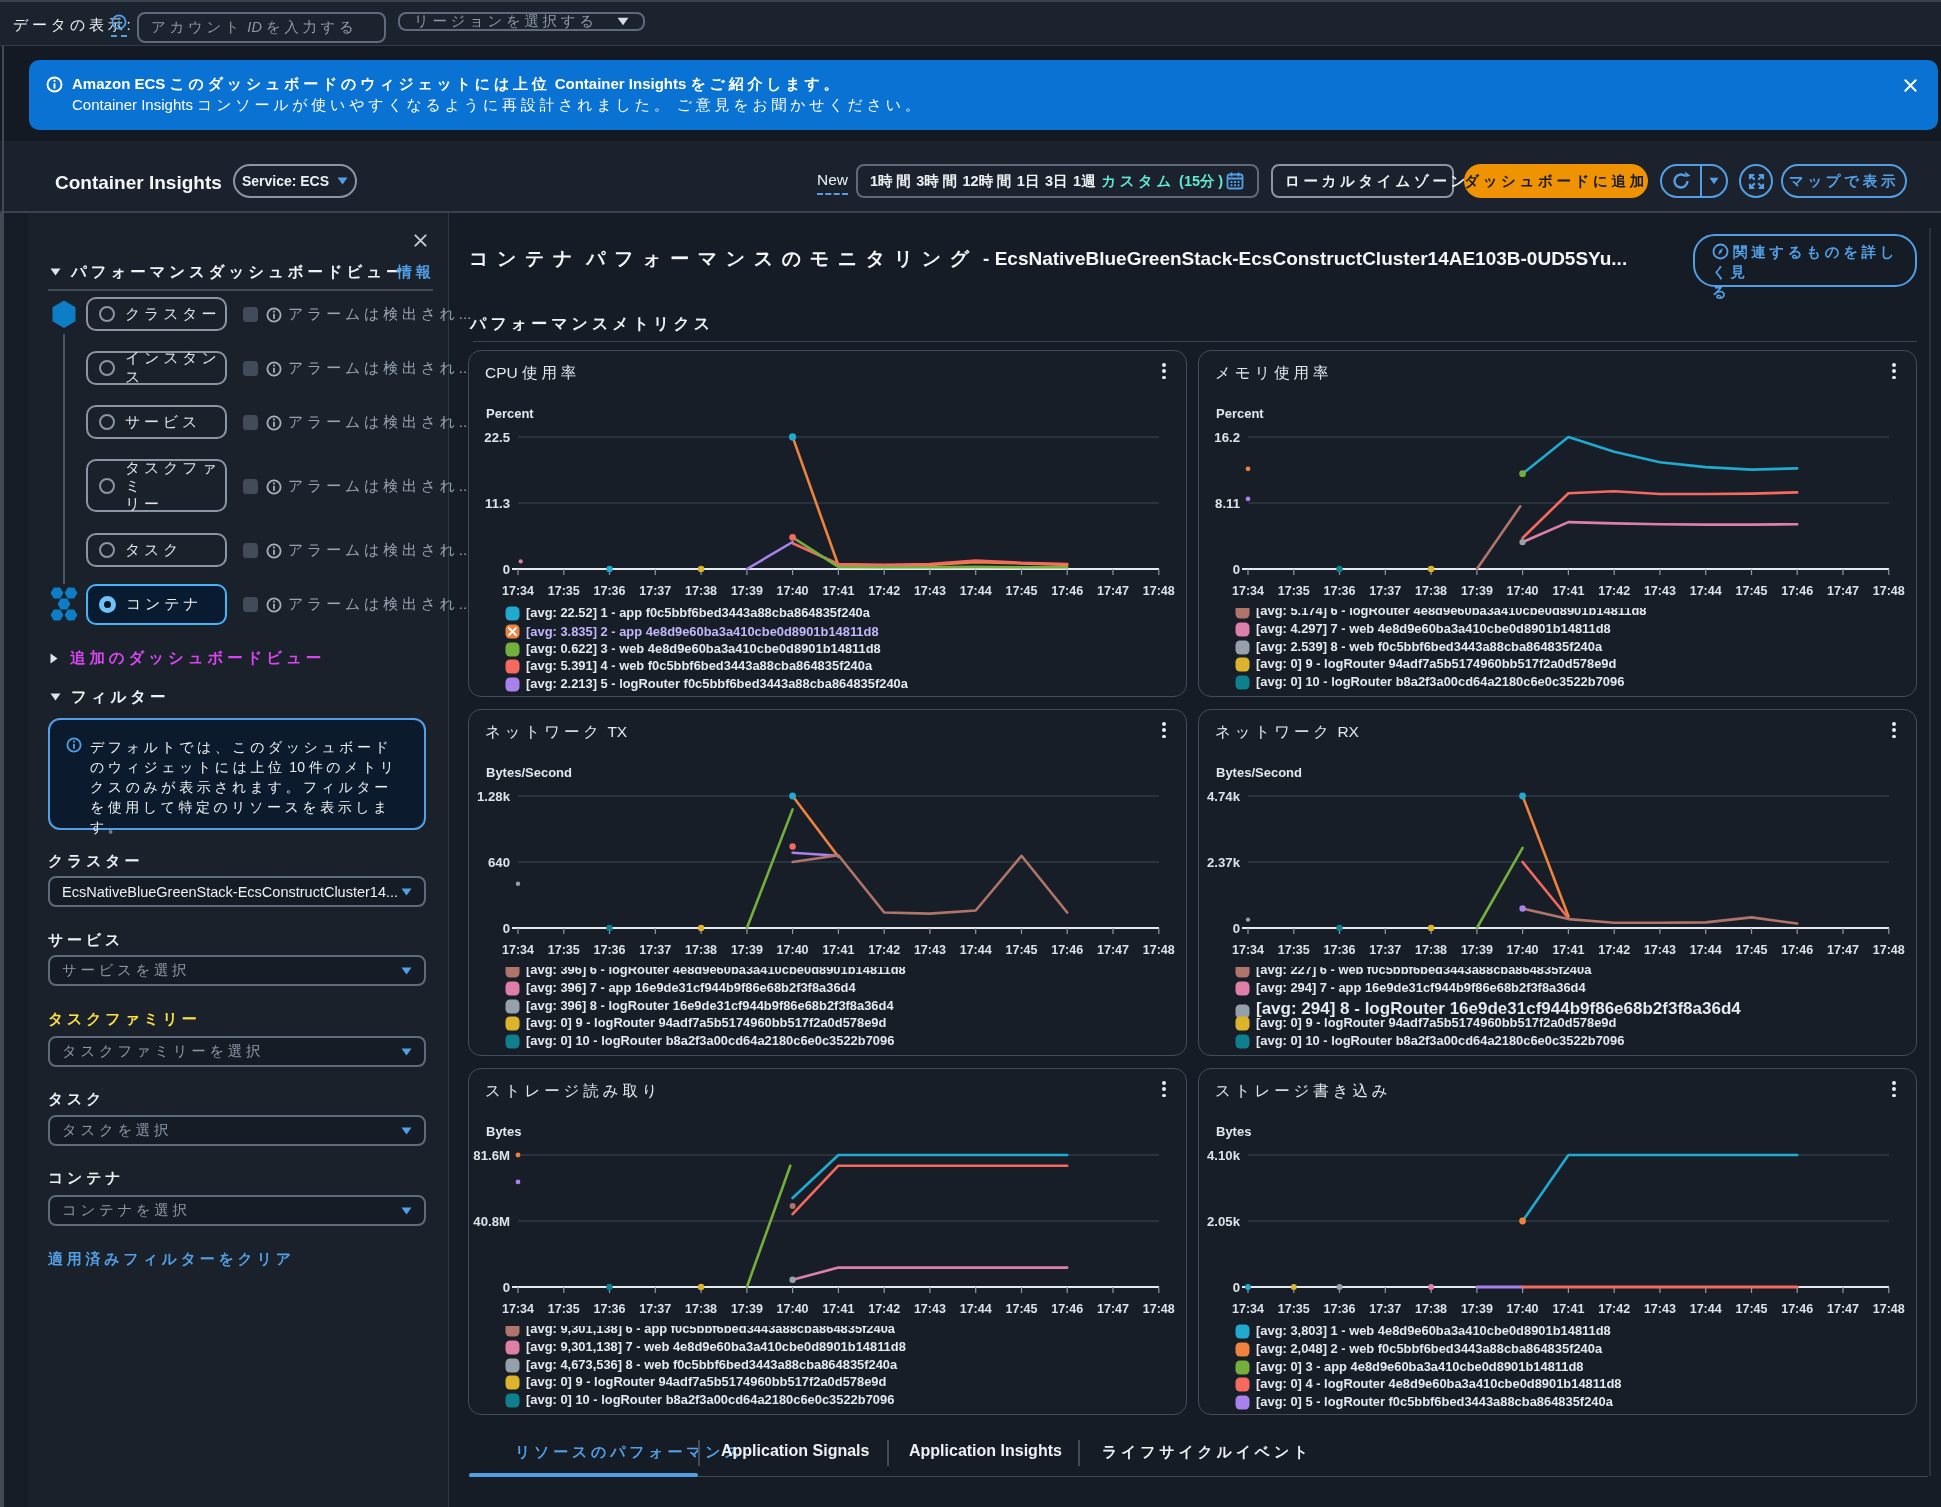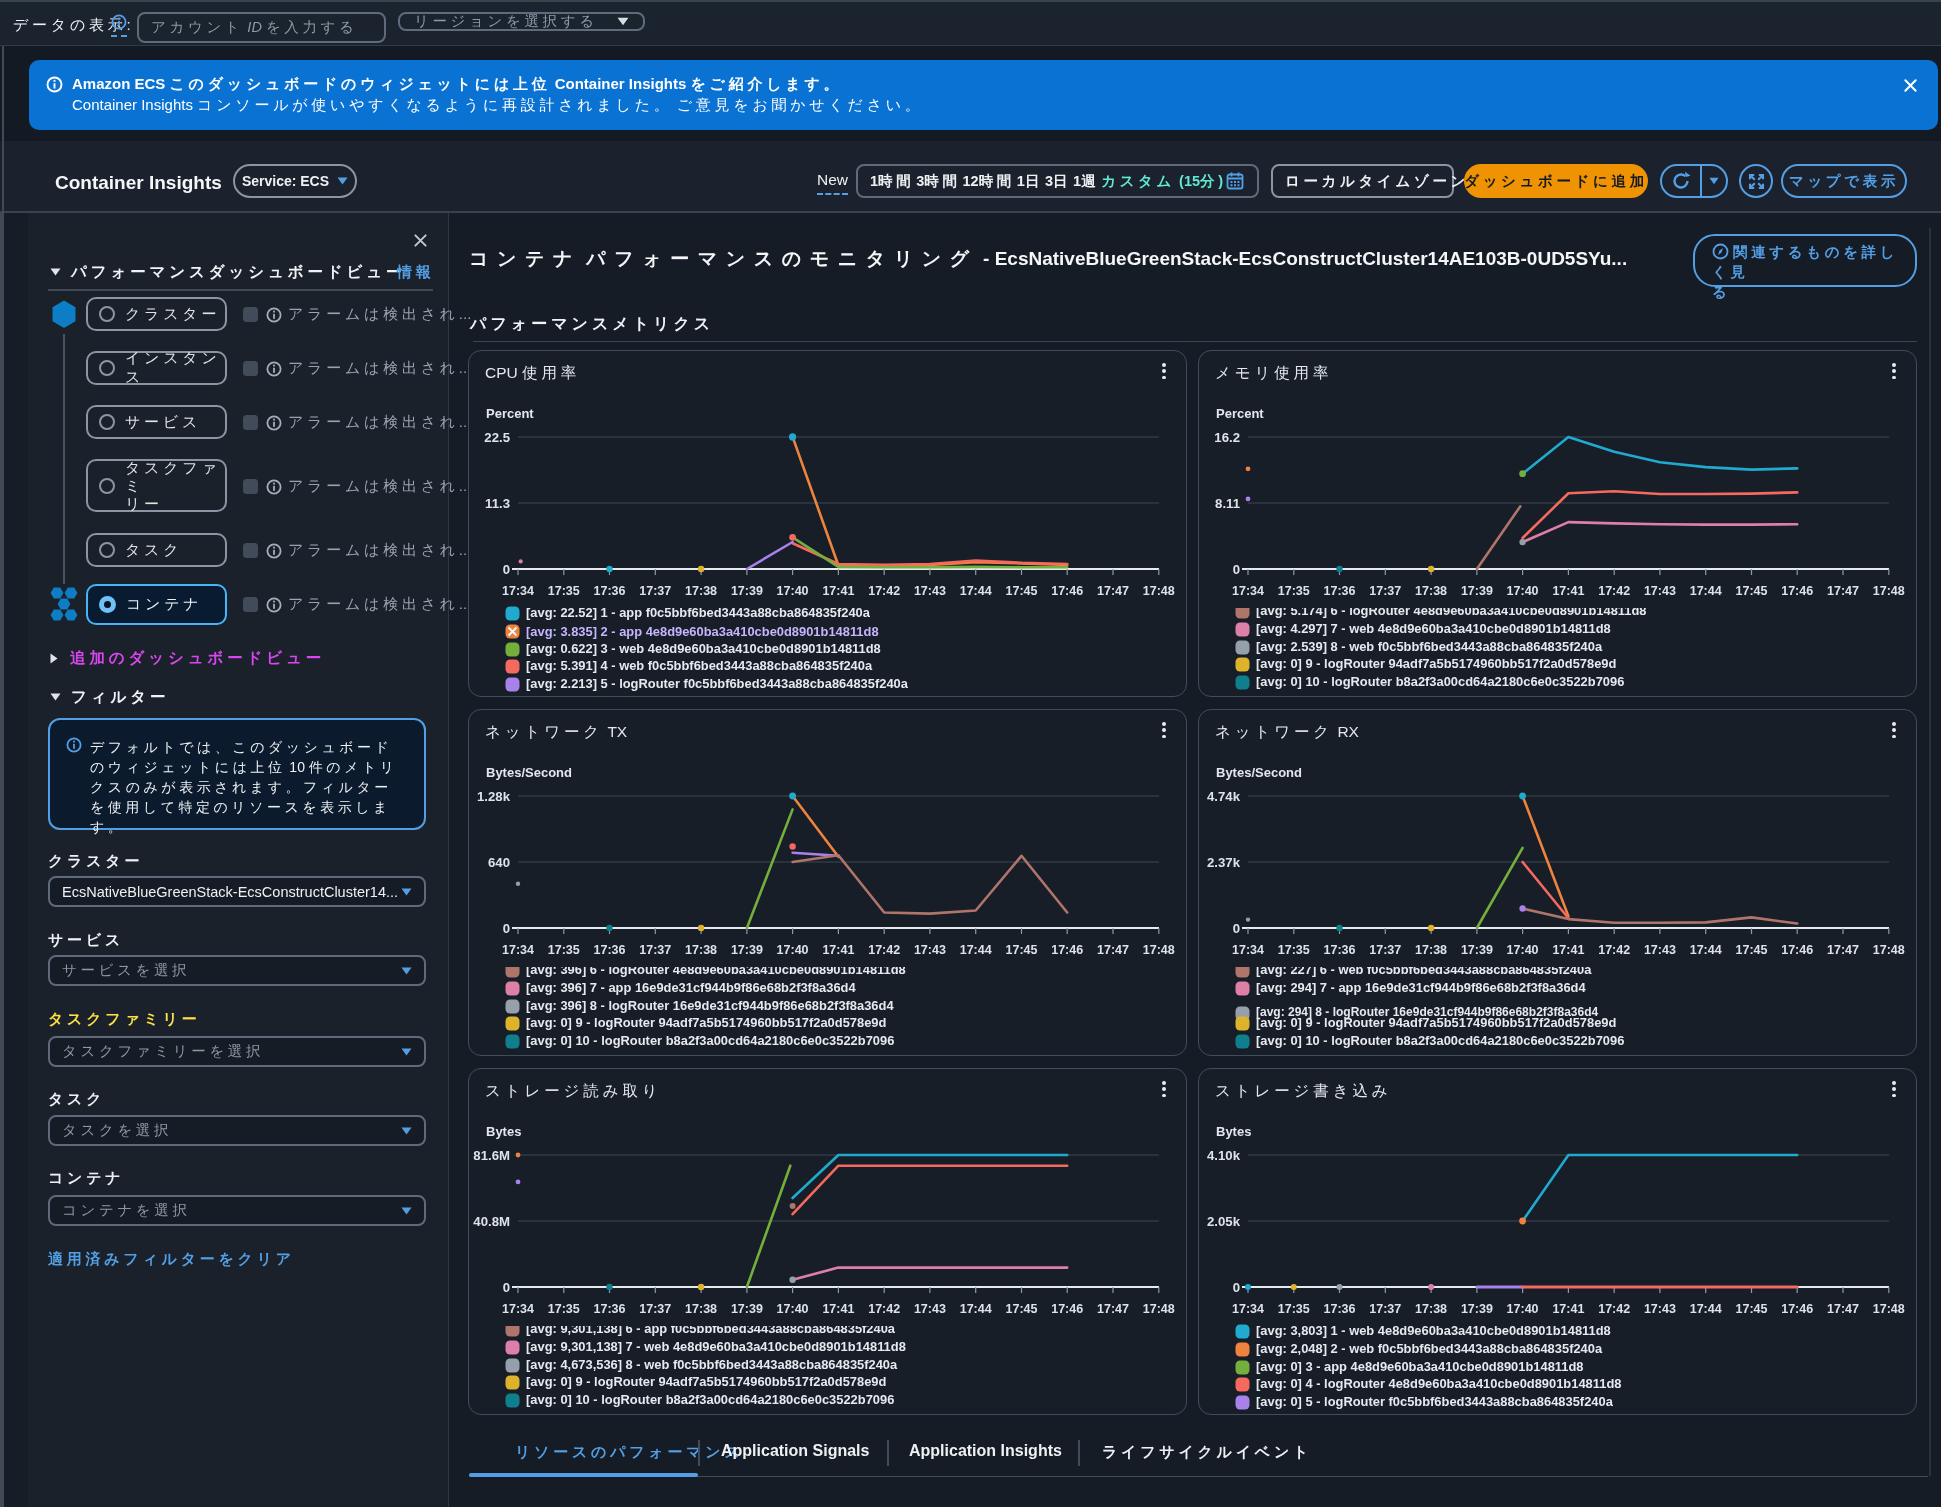--- a/index.html
+++ b/index.html
@@ -521,21 +521,21 @@
           <rect x="0.5" y="0.5" width="14" height="14" rx="4.5" fill="#b0756a"></rect>
         </svg>
         <span>[avg: 227] 6 - web f0c5bbf6bed3443a88cba864835f240a</span>
       </div>
       <div style="position:absolute;left:0;top:12.8px;display:flex;align-items:flex-start;white-space:nowrap;font-size:12.9px;font-weight:700;color:#e6eaef">
         <svg width="15" height="15" viewBox="0 0 15 15" style="flex:0 0 15px;margin-right:6px;margin-top:1px">
           <rect x="0.5" y="0.5" width="14" height="14" rx="4.5" fill="#de7fa7"></rect>
         </svg>
         <span>[avg: 294] 7 - app 16e9de31cf944b9f86e68b2f3f8a36d4</span>
       </div>
-      <div style="position:absolute;left:0;top:38px;display:flex;align-items:flex-start;white-space:nowrap;font-size:12px;font-weight:700;color:#e6eaef">
+      <div style="position:absolute;left:0;top:32px;display:flex;align-items:flex-end;white-space:nowrap;font-size:17px;font-weight:700;color:#e6eaef">
         <svg width="15" height="15" viewBox="0 0 15 15" style="flex:0 0 15px;margin-right:6px;margin-top:1px">
           <rect x="0.5" y="0.5" width="14" height="14" rx="4.5" fill="#95a0ab"></rect>
         </svg>
         <span>[avg: 294] 8 - logRouter 16e9de31cf944b9f86e68b2f3f8a36d4</span>
       </div>
       <div style="position:absolute;left:0;top:48.400000000000006px;display:flex;align-items:flex-start;white-space:nowrap;font-size:12.9px;font-weight:700;color:#e6eaef">
         <svg width="15" height="15" viewBox="0 0 15 15" style="flex:0 0 15px;margin-right:6px;margin-top:1px">
           <rect x="0.5" y="0.5" width="14" height="14" rx="4.5" fill="#ddb32b"></rect>
         </svg>
         <span>[avg: 0] 9 - logRouter 94adf7a5b5174960bb517f2a0d578e9d</span>

